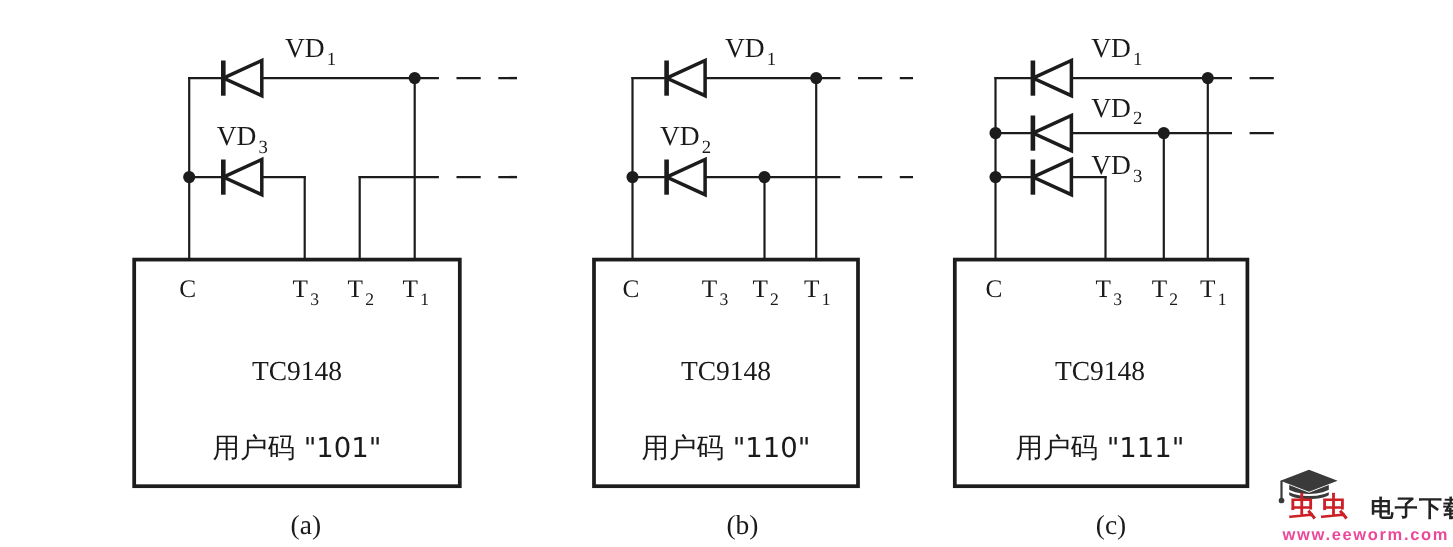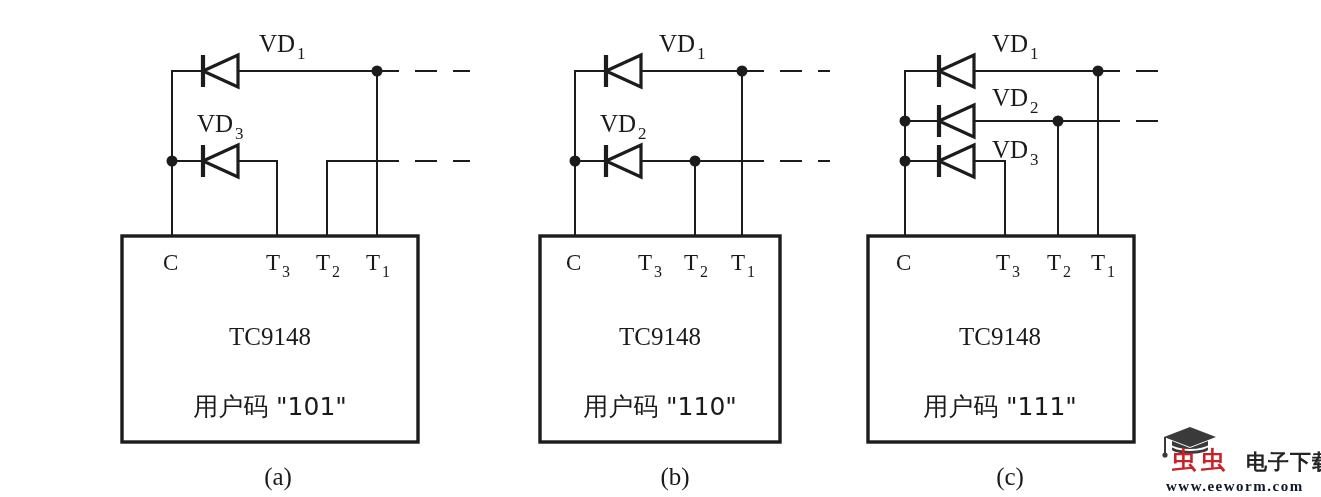--- a/index.html
+++ b/index.html
@@ -127,24 +127,24 @@
     font-weight: bold;
     color: #232323;
     letter-spacing: 1px;
     line-height: 1;
     white-space: nowrap;
   }
   #wm-url {
     position: absolute;
     left: 8px;
     top: 55px;
-    font-family: Liberation Serif, serif;
+    font-family: Liberation Sans, sans-serif;
     font-size: 15px;
     font-weight: bold;
-    color: #0f172a;
+    color: #ec4899;
     letter-spacing: 1.5px;
     line-height: 1;
     white-space: nowrap;
   }
 </style>
 </head>
 <body>
 
 <div id="figure-root">
 

